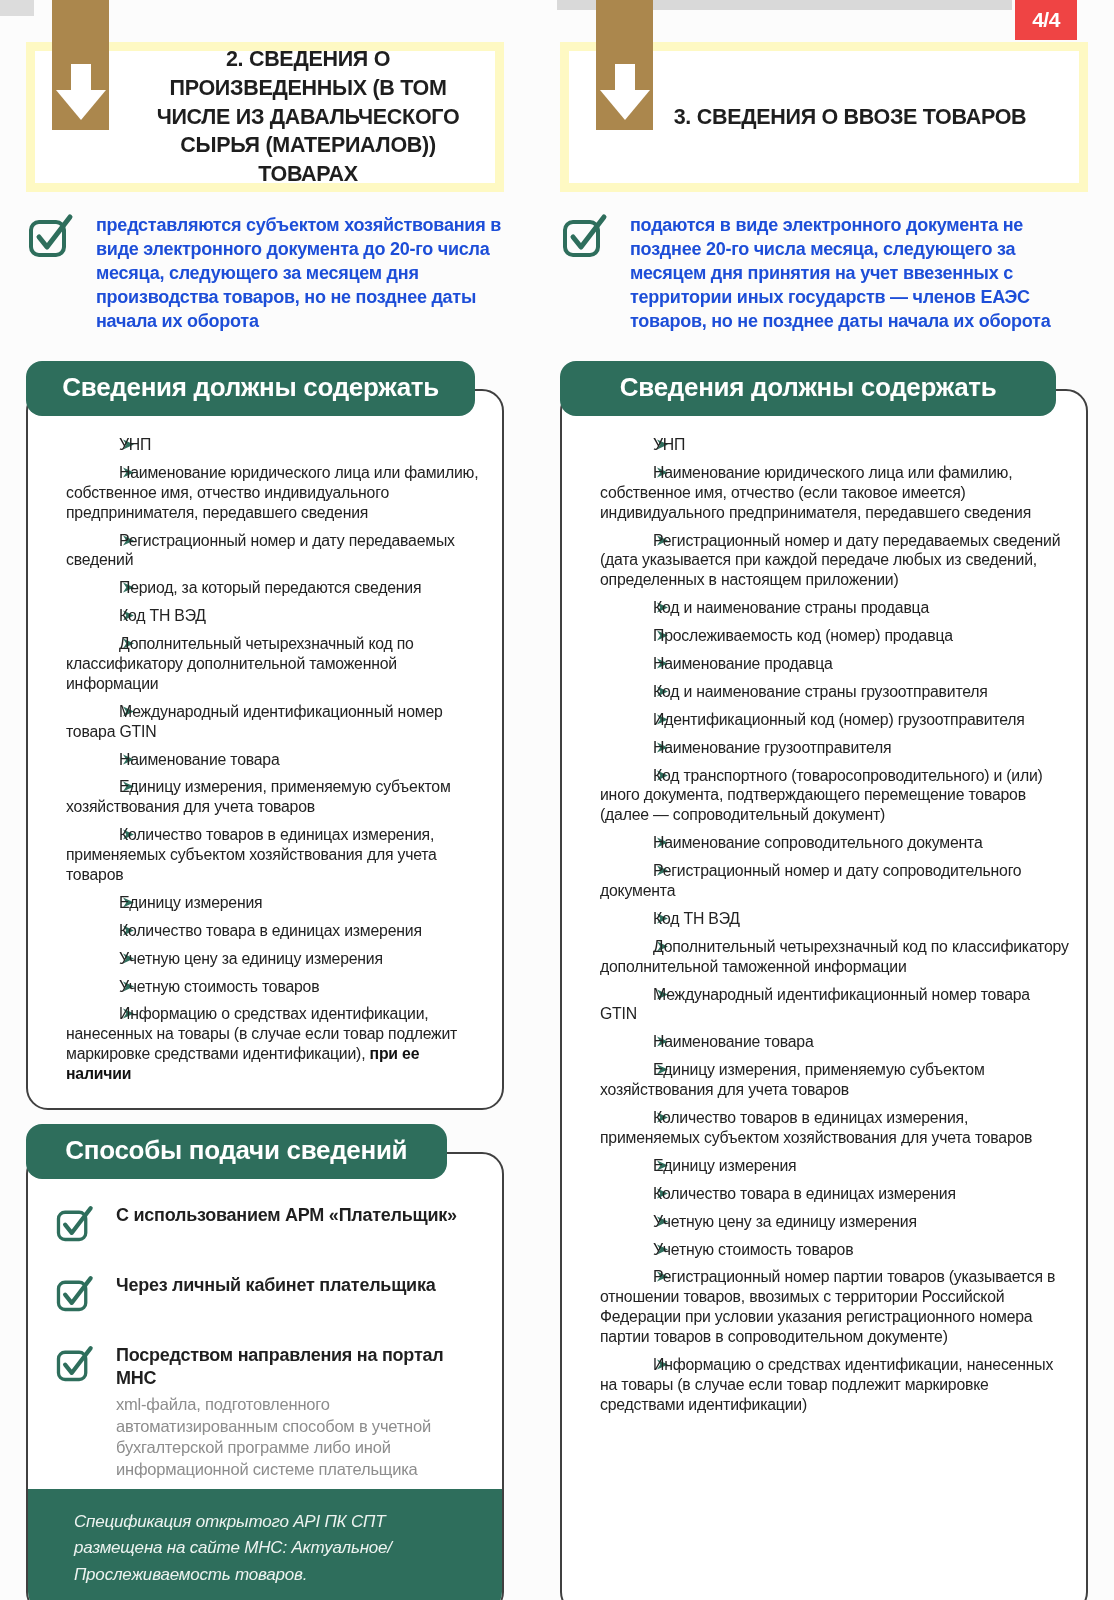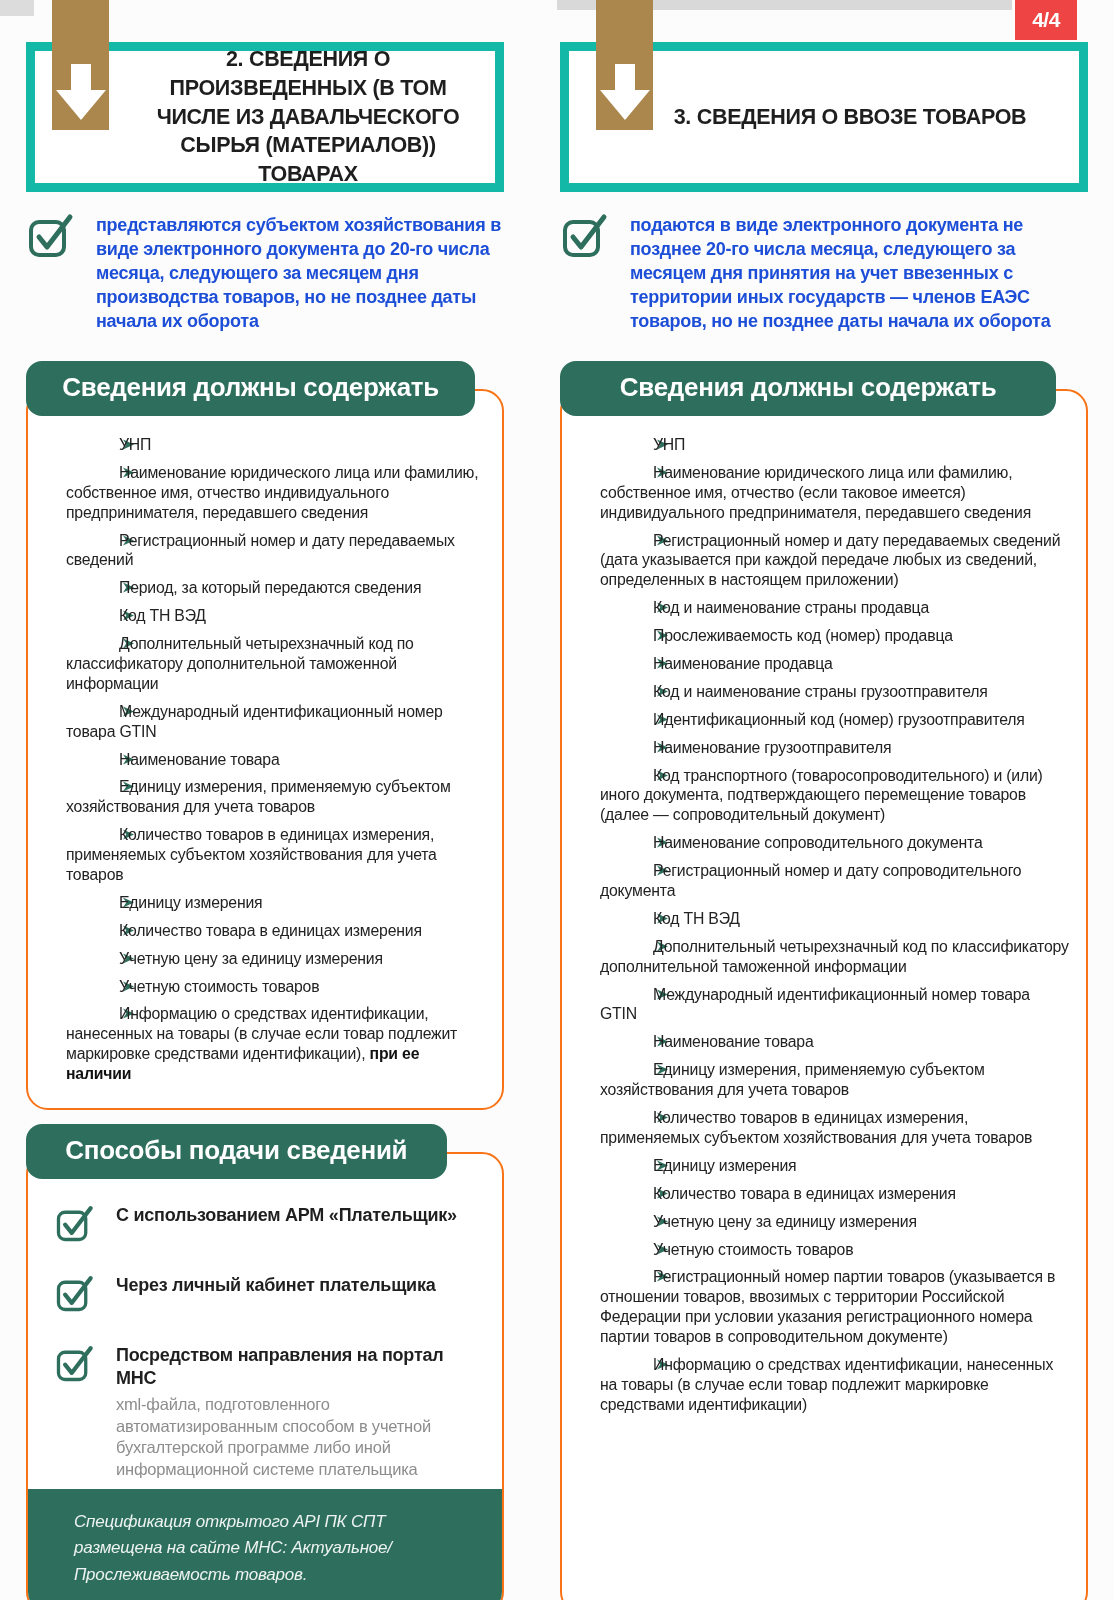--- a/index.html
+++ b/index.html
@@ -18,40 +18,40 @@
   .ribbon { position:absolute; top:0; width:57px; height:130px; background:#ab874d; z-index:3; }
   .ribbon-left  { left:52px; }
   .ribbon-right { left:596px; }
   .ribbon svg { position:absolute; bottom:8px; left:50%; transform:translateX(-50%); display:block; }
 
   .columns { display:flex; gap:56px; padding:0 26px; flex:1; align-items:stretch; }
   .col { display:flex; flex-direction:column; position:relative; }
   .col.left  { flex:0 0 478px; }
   .col.right { flex:1; }
 
-  .title-frame { margin-top:42px; background:#14b8a6; padding:9px; height:150px; box-sizing:border-box; }
+  .title-frame { margin-top:42px; background:#fef9c3; padding:9px; height:150px; box-sizing:border-box; }
   .title-inner { background:#ffffff; height:100%; display:flex; align-items:center; justify-content:center; box-sizing:border-box; }
   .col.left  .title-inner { padding:0 14px 0 100px; }
   .col.right .title-inner { padding:0 18px 0 70px; }
   .title-text { font-size:21.5px; font-weight:bold; color:#1e1e1e; text-align:center;
                 line-height:1.34; letter-spacing:-0.3px; margin:0; }
 
   .intro { display:flex; gap:22px; margin:20px 0 0 2px; min-height:135px; }
   .intro .cb { flex:0 0 auto; }
   .intro p { margin:2px 0 0 0; font-size:18px; font-weight:bold; color:#1d4ed8; line-height:1.33; letter-spacing:-0.25px; }
 
   .section { margin-top:14px; display:flex; flex-direction:column; }
   .section.grow { flex:1; }
   .pill { position:relative; z-index:2; display:block; box-sizing:border-box;
           background:#2e6e5c; color:#ffffff; font-weight:bold; font-size:26px; letter-spacing:-0.3px;
           text-align:center; padding:11px 20px 13px; border-radius:16px; }
   .pill.w1 { width:94%; }
   .pill.w2 { width:88%; }
   .card { position:relative; z-index:1; margin-top:-27px; background:#ffffff;
-          border:2px solid #f97316; border-radius:22px; box-sizing:border-box; }
+          border:2px solid #404040; border-radius:22px; box-sizing:border-box; }
   .list-card { padding:44px 16px 16px 38px; }
   .section.grow .card { flex:1; }
 
   ul.items { list-style:none; margin:0; padding:0; }
   ul.items li { font-size:15.8px; color:#222222; line-height:1.26; margin-bottom:8px;
                 text-indent:28px; letter-spacing:-0.2px; font-weight:500; }
   ul.items li .bullet { display:inline-block; width:13px; height:11px; margin-right:12px; }
   ul.items li strong { font-weight:bold; color:#111; }
 
   .methods-card { display:flex; flex-direction:column; overflow:hidden; padding:0; }

